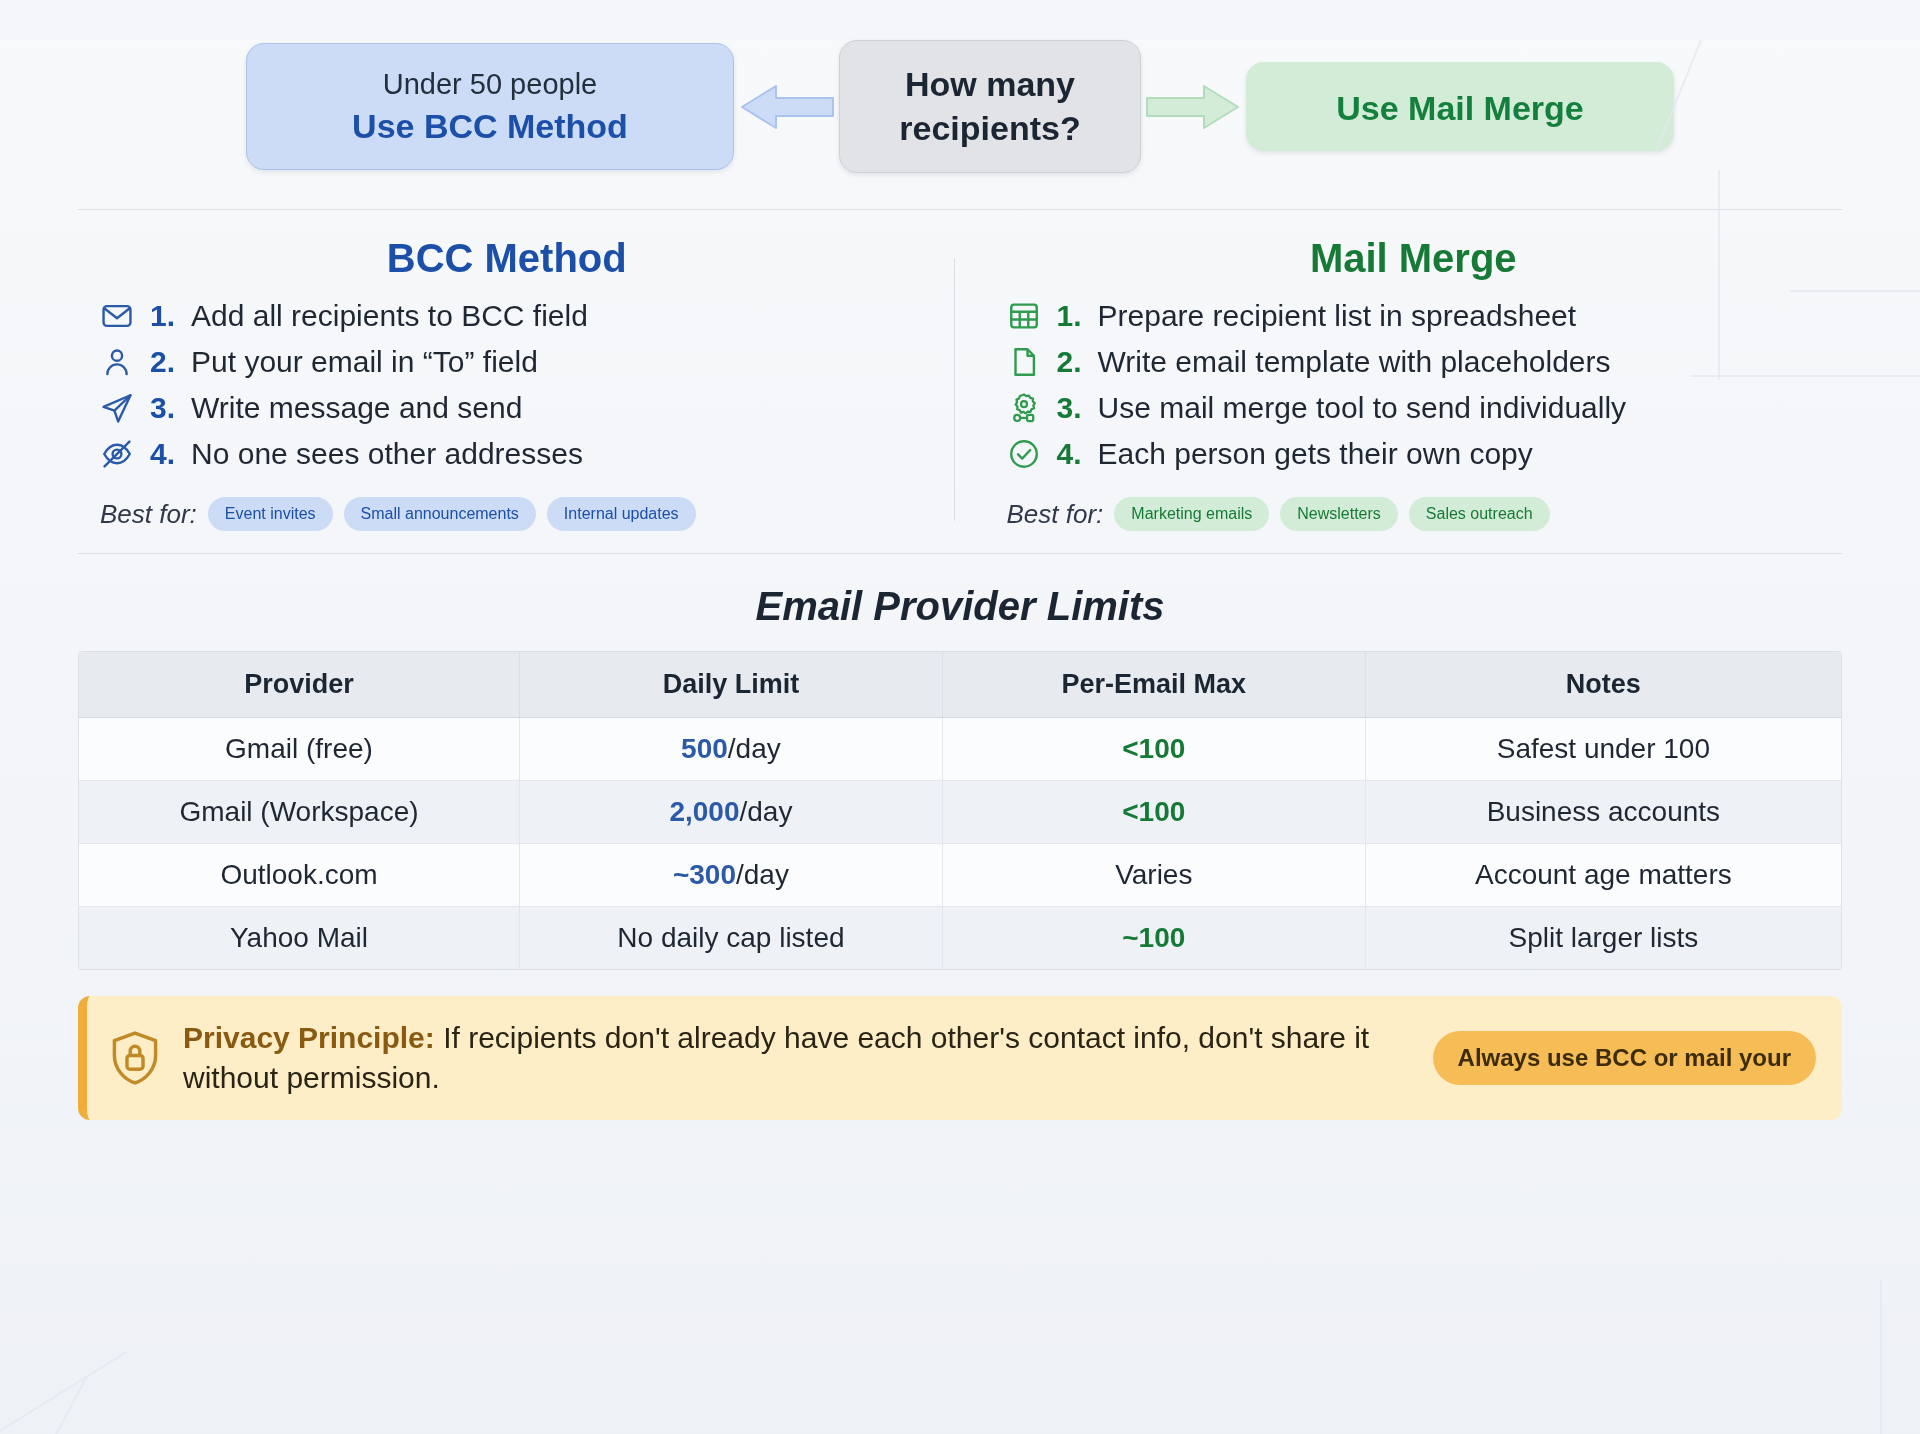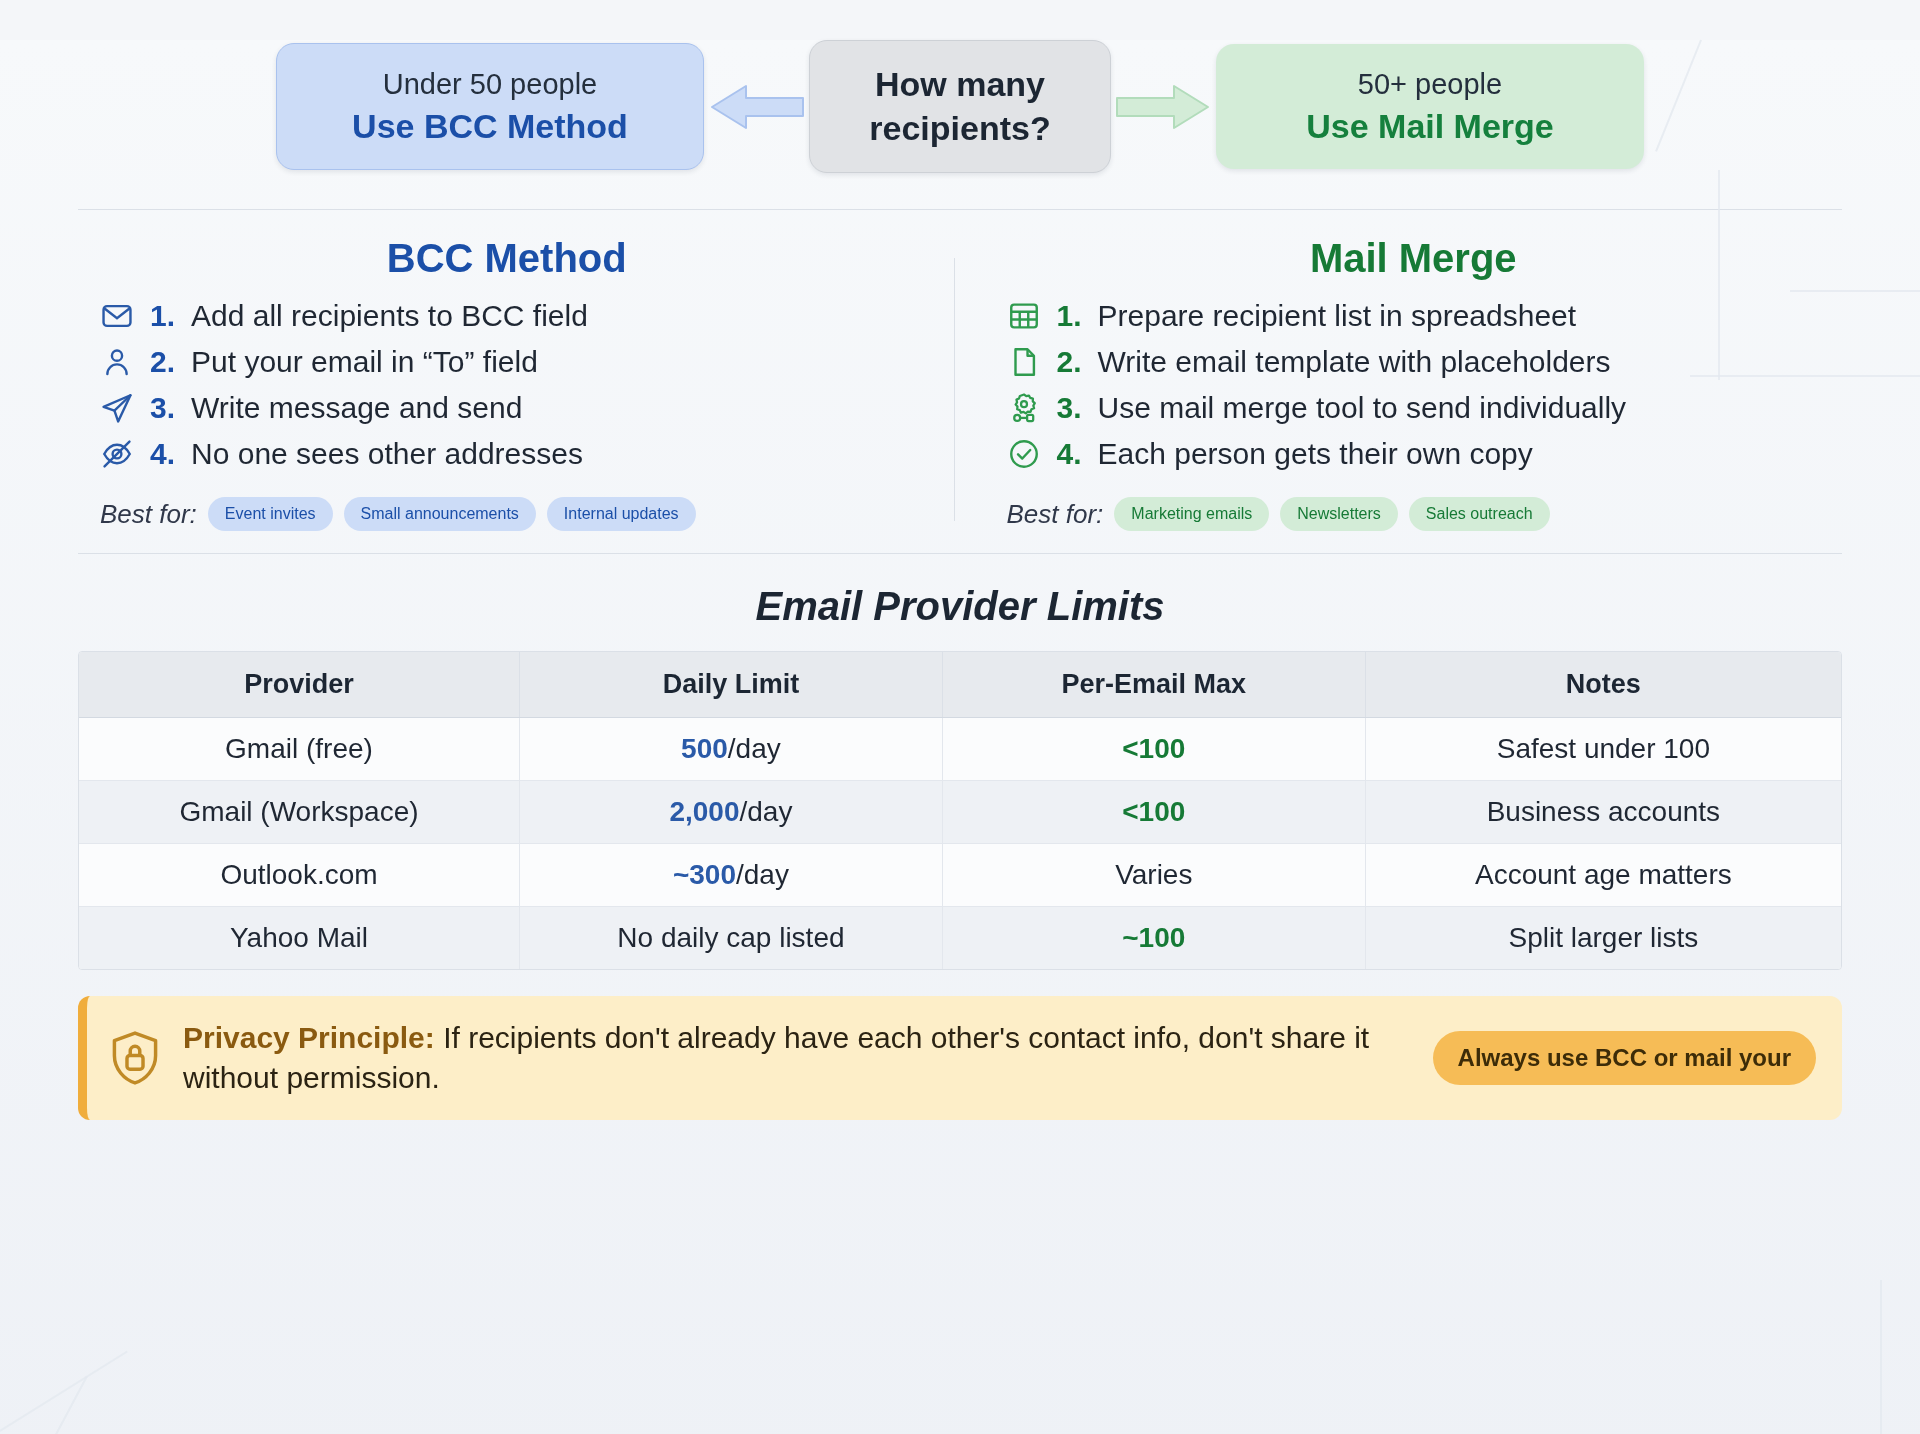--- a/index.html
+++ b/index.html
@@ -43,21 +43,21 @@
     gap: 0;
     margin-top: 40px;
   }
   .flow-box {
     border-radius: 18px;
     padding: 22px 30px;
     text-align: center;
     box-shadow: 0 2px 5px rgba(30,40,60,0.10);
   }
   .flow-box.blue {
-    width: 428px;
+    width: 488px;
     background: #ccdcf7;
     border: 1.5px solid #a9c2ee;
   }
   .flow-box.gray {
     width: 302px;
     background: #e1e3e6;
     border: 1.5px solid #cdd1d6;
   }
   .flow-box.green {
     width: 428px;
@@ -241,21 +241,20 @@
     <div class="flow-box gray">
       <div class="fb-q">How many</div>
       <div class="fb-q">recipients?</div>
     </div>
 
     <svg class="arrow" viewBox="0 0 105 62">
       <path d="M97 31 L63 10 L63 22 L6 22 L6 40 L63 40 L63 52 Z" fill="#d3ecd7" stroke="#b2dcbb" stroke-width="2" stroke-linejoin="round"></path>
     </svg>
 
     <div class="flow-box green">
-      <div class="fb-top">50+ people</div>
       <div class="fb-bot green">Use Mail Merge</div>
     </div>
   </div>
 
   <div class="hr"></div>
 
   <div class="methods">
 
     <div class="col left">
       <div class="col-title blue">BCC Method</div>

